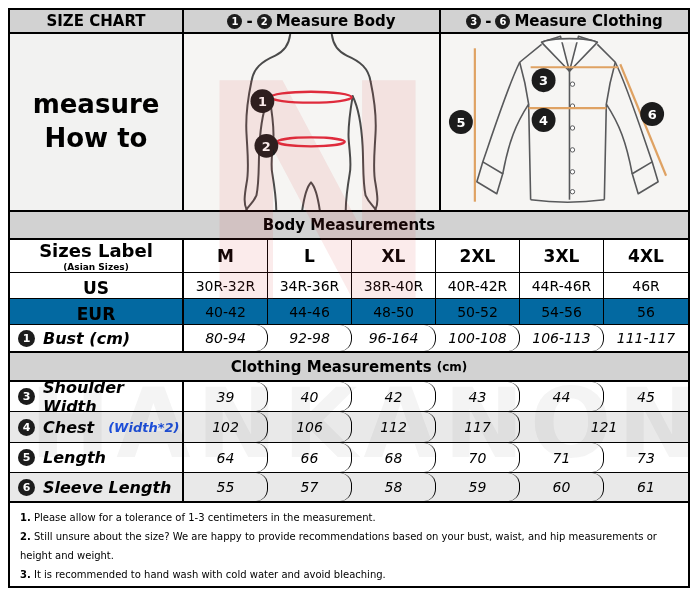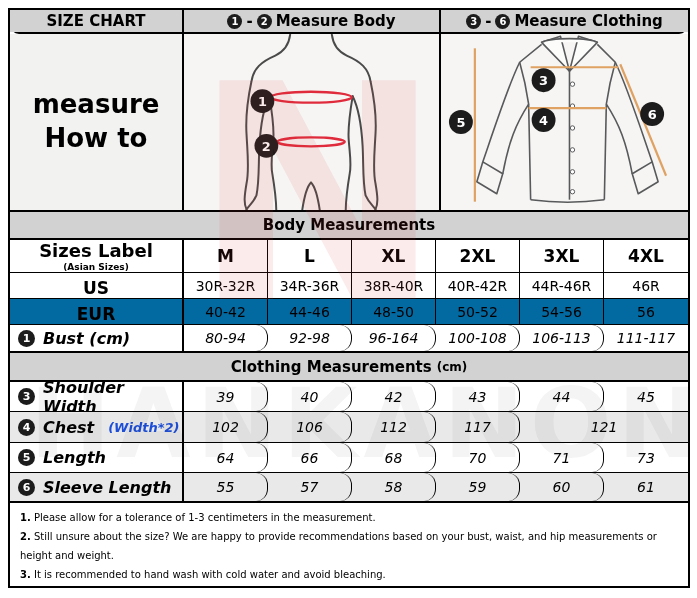--- a/index.html
+++ b/index.html
@@ -9,21 +9,21 @@
     font-family:"DejaVu Sans","Liberation Sans",sans-serif; color:#000;
     overflow:hidden;
   }
   .frame {
     position:absolute; left:8px; top:8px; width:682px; height:580px;
     border:2px solid #000; background:#fff;
   }
   .row { display:flex; width:100%; }
 
   
-  .r-top { height:24px; border-bottom:2px solid #000;border-radius:9px; }
+  .r-top { height:24px; border-bottom:2px solid #000; }
   .r-top .cell {
     background:#d2d2d2; display:flex; align-items:center; justify-content:center;
     font-weight:bold; font-size:15px; gap:4px;
   }
   .c-a { width:174px; border-right:2px solid #000; }
   .c-b { width:257px; border-right:2px solid #000; }
   .c-c { flex:1; }
 
   
   .r-illus { height:178px; border-bottom:2px solid #000; }

